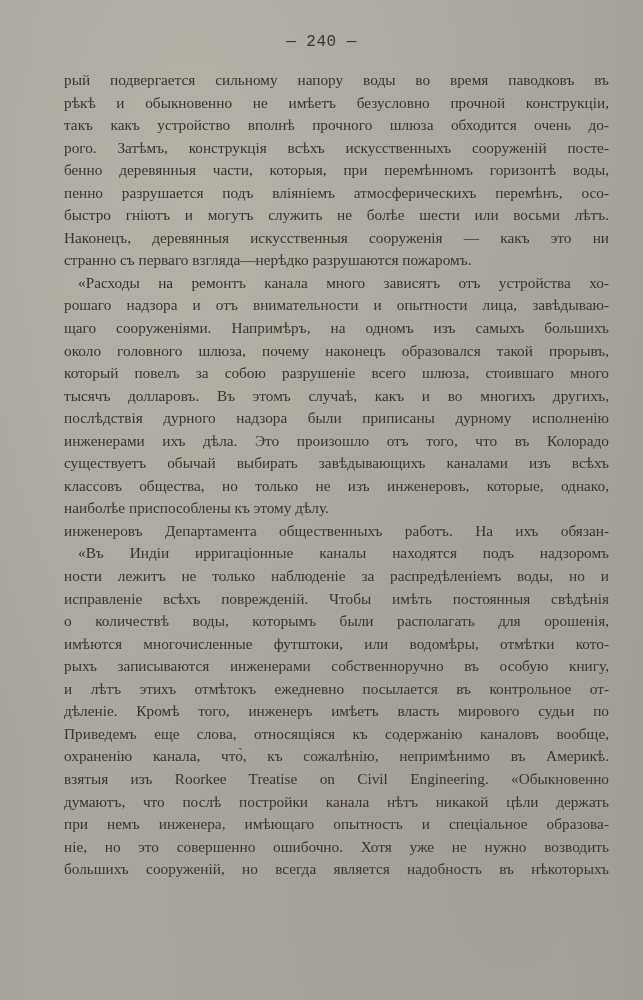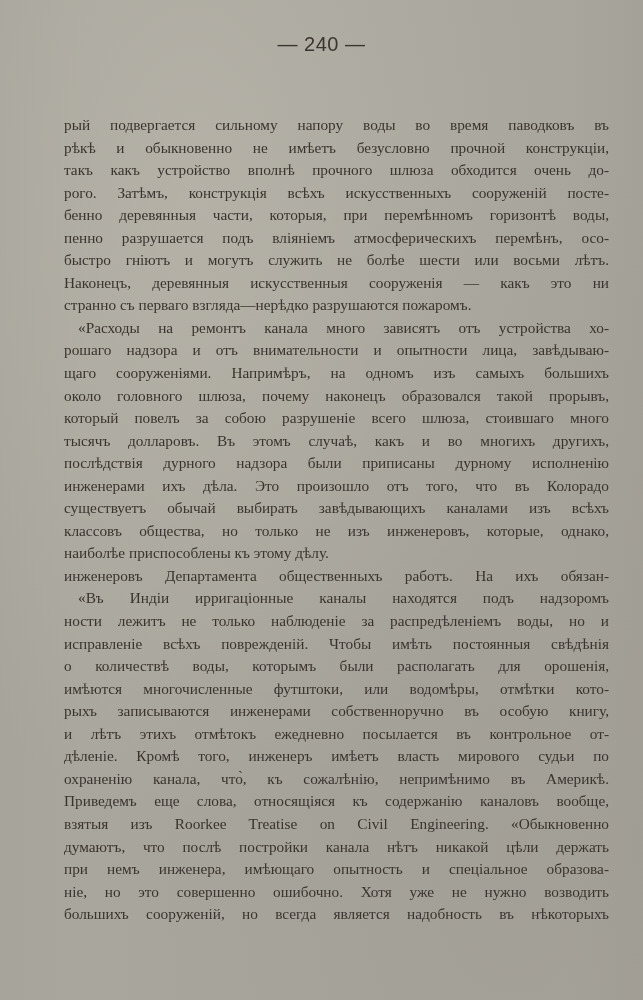--- a/index.html
+++ b/index.html
@@ -10,31 +10,30 @@
       radial-gradient(ellipse at 30% 20%, rgba(190,186,176,0.55) 0%, rgba(190,186,176,0) 55%),
       radial-gradient(ellipse at 80% 85%, rgba(150,146,138,0.35) 0%, rgba(150,146,138,0) 60%),
       linear-gradient(90deg, rgba(160,160,150,0.3) 0%, rgba(0,0,0,0) 12%, rgba(0,0,0,0) 88%, rgba(150,146,140,0.25) 100%);
     font-family: "DejaVu Serif", "Liberation Serif", serif;
     color: #37322c;
     position: relative;
   }
   .page { position: absolute; left: 0; top: 0; width: 643px; height: 1000px; }
   .page-number {
     position: absolute; top: 33px; left: 0; width: 100%;
-    text-align: center; font-size: 20px; letter-spacing: 0.5px;
+    text-align: center; font-size: 16px; letter-spacing: 0.5px;
     color: #3a3530;
-    font-family: Liberation Sans, sans-serif;
+    font-family: Liberation Mono, monospace;
   }
   .body-text {
     position: absolute; left: 64px; top: 69px; width: 545px;
     font-family: "Liberation Serif", serif;
     font-size: 15.3px;
     line-height: 22.55px;
     color: #39342e;
-    margin-top: 45px;
   }
   .line {
     display: block;
     white-space: nowrap;
     text-align: justify;
     text-align-last: justify;
     height: 22.55px;
     overflow: visible;
   }
   .line.indent { padding-left: 14px; }
@@ -77,22 +76,22 @@
     <div>
       <span class="line">инженеровъ Департамента общественныхъ работъ. На ихъ обязан-</span>
       <span class="line indent">«Въ Индіи ирригаціонные каналы находятся подъ надзоромъ</span>
       <span class="line">ности лежитъ не только наблюденіе за распредѣленіемъ воды, но и</span>
       <span class="line">исправленіе всѣхъ поврежденій. Чтобы имѣть постоянныя свѣдѣнія</span>
       <span class="line">о количествѣ воды, которымъ были располагать для орошенія,</span>
       <span class="line">имѣются многочисленные футштоки, или водомѣры, отмѣтки кото-</span>
       <span class="line">рыхъ записываются инженерами собственноручно въ особую книгу,</span>
       <span class="line">и лѣтъ этихъ отмѣтокъ ежедневно посылается въ контрольное от-</span>
       <span class="line">дѣленіе. Кромѣ того, инженеръ имѣетъ власть мирового судьи по</span>
+      <span class="line">Приведемъ еще слова, относящіяся къ содержанію каналовъ вообще,</span>
       <span class="line">охраненію канала, что̀, къ сожалѣнію, непримѣнимо въ Америкѣ.</span>
-      <span class="line">Приведемъ еще слова, относящіяся къ содержанію каналовъ вообще,</span>
       <span class="line">взятыя изъ Roorkee Treatise on Civil Engineering. «Обыкновенно</span>
       <span class="line">думаютъ, что послѣ постройки канала нѣтъ никакой цѣли держать</span>
       <span class="line">при немъ инженера, имѣющаго опытность и спеціальное образова-</span>
       <span class="line">ніе, но это совершенно ошибочно. Хотя уже не нужно возводить</span>
       <span class="line">большихъ сооруженій, но всегда является надобность въ нѣкоторыхъ</span>
     </div>
   </div>
 </div>
 
 </body></html>

